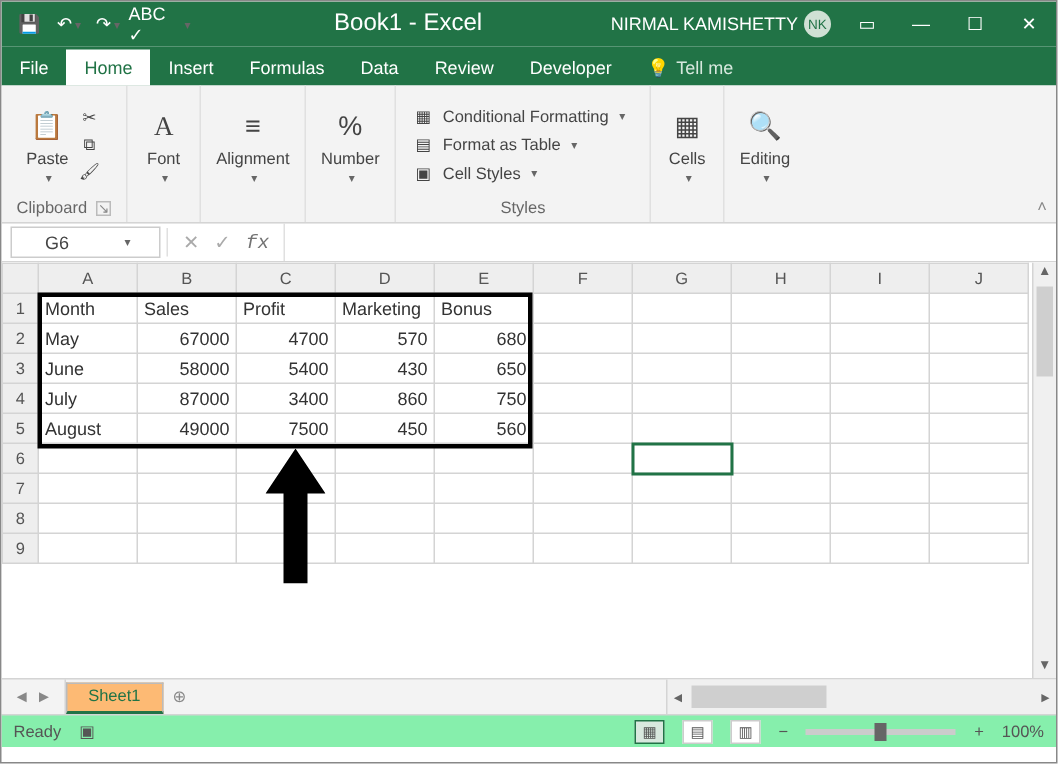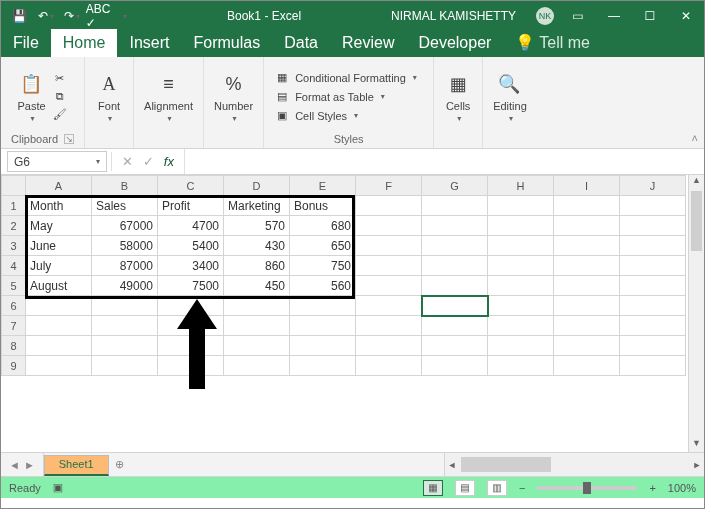--- a/index.html
+++ b/index.html
@@ -2,27 +2,27 @@
 <html><head>
 <meta charset="utf-8">
 <style>
   * { box-sizing: border-box; margin: 0; padding: 0; font-family: "Segoe UI", Arial, sans-serif; }
   body { width: 705px; height: 509px; overflow: hidden; background: #fff; border: 1px solid #888; position: relative; }
 
   
   .titlebar { height: 30px; background: #217346; color: #fff; display: flex; align-items: center; font-size: 12px; }
   .qat { display: flex; align-items: center; gap: 4px; padding: 0 8px; }
   .qat .qbtn { width: 22px; height: 22px; display: flex; align-items: center; justify-content: center; color: #fff; font-size: 12px; }
-  .tb-title { flex: 1; text-align: center; font-size: 12px; }
-  .tb-user { display: flex; align-items: center; gap: 20px; padding: 0 6px; text-align: center; }
+  .tb-title { flex: 1; text-align: center; font-size: 16px; }
+  .tb-user { display: flex; align-items: center; gap: 4px; padding: 0 6px; text-align: center; }
   .avatar { width: 18px; height: 18px; border-radius: 50%; background: #cfe0d4; color: #217346; font-size: 9px; display: flex; align-items: center; justify-content: center; }
   .winbtn { width: 36px; height: 30px; display: flex; align-items: center; justify-content: center; color: #fff; font-size: 12px; }
 
   
-  .tabs { height: 26px; background: #217346; display: flex; align-items: flex-end; color: #fff; font-size: 16px; }
+  .tabs { height: 26px; background: #217346; display: flex; align-items: flex-end; color: #fff; font-size: 12px; }
   .tab { padding: 5px 12px 5px; cursor: default; }
   .tab.active { background: #fff; color: #217346; }
   .tab.file { color: #fff; }
   .tellme { display: flex; align-items: center; gap: 4px; padding: 5px 12px; color: #d6e8dd; }
 
   
   .ribbon { height: 92px; background: #f3f3f3; border-bottom: 1px solid #d4d4d4; display: flex; position: relative; }
   .group { border-right: 1px solid #e0e0e0; display: flex; flex-direction: column; align-items: center; justify-content: space-between; padding: 4px 10px 2px; font-size: 11px; color: #444; }
   .group-body { flex: 1; display: flex; align-items: center; gap: 6px; }
   .group-label { font-size: 11px; color: #666; padding: 1px 0; display: flex; align-items: center; gap: 3px; justify-content: space-between; }
@@ -31,24 +31,24 @@
   .icon32 { width: 28px; height: 28px; display: inline-flex; align-items: center; justify-content: center; font-size: 18px; }
   .smallcol { display: flex; flex-direction: column; gap: 2px; }
   .caret { font-size: 8px; color: #666; margin-left: 2px; }
   .styles-list { display: flex; flex-direction: column; gap: 3px; align-items: flex-start; }
   .styles-list .row { display: flex; align-items: center; gap: 5px; font-size: 11px; color: #444; }
   .launcher { font-size: 9px; color: #888; border: 1px solid #bbb; width: 10px; height: 10px; display: inline-flex; align-items: center; justify-content: center; margin-left: 3px; }
   .collapse { position: absolute; right: 6px; bottom: 4px; font-size: 11px; color: #888; }
 
   
   .fbarrow { height: 26px; border-bottom: 1px solid #d4d4d4; display: flex; align-items: stretch; background: #fff; }
-  .namebox { width: 100px; border: 1px solid #ccc; margin: 2px 4px 2px 6px; font-size: 12px; display: flex; align-items: center; padding: 0 6px; justify-content: space-between; color: #444; gap: 35px; }
+  .namebox { width: 100px; border: 1px solid #ccc; margin: 2px 4px 2px 6px; font-size: 12px; display: flex; align-items: center; padding: 0 22px; justify-content: space-between; color: #444; gap: 35px; }
   .fbar-btns { display: flex; align-items: center; gap: 10px; padding: 0 10px; color: #aaa; }
   .fbar-btns span { font-size: 13px; }
-  .fx { font-style: italic; color: #14532d; font-size: 12px; }
+  .fx { font-style: italic; color: #737373; font-size: 12px; font-family: Liberation Mono, monospace; }
   .fbar { flex: 1; border-left: 1px solid #e0e0e0; }
 
   
   .gridwrap { position: relative; height: 277px; overflow: hidden; background: #fff; }
   .grid { border-collapse: collapse; table-layout: fixed; font-size: 12px; color: #333; }
   .grid th, .grid td { border: 1px solid #d4d4d4; height: 20px; padding: 0 4px; text-align: left; font-weight: normal; }
   .grid thead th { background: #eee; text-align: center; font-size: 11px; color: #555; }
   .grid tbody th { background: #eee; text-align: center; width: 24px; font-size: 11px; color: #555; }
   .grid thead th.corner { background: #eee; width: 24px; }
   .selcell { outline: 2px solid #217346; outline-offset: -1px; }

